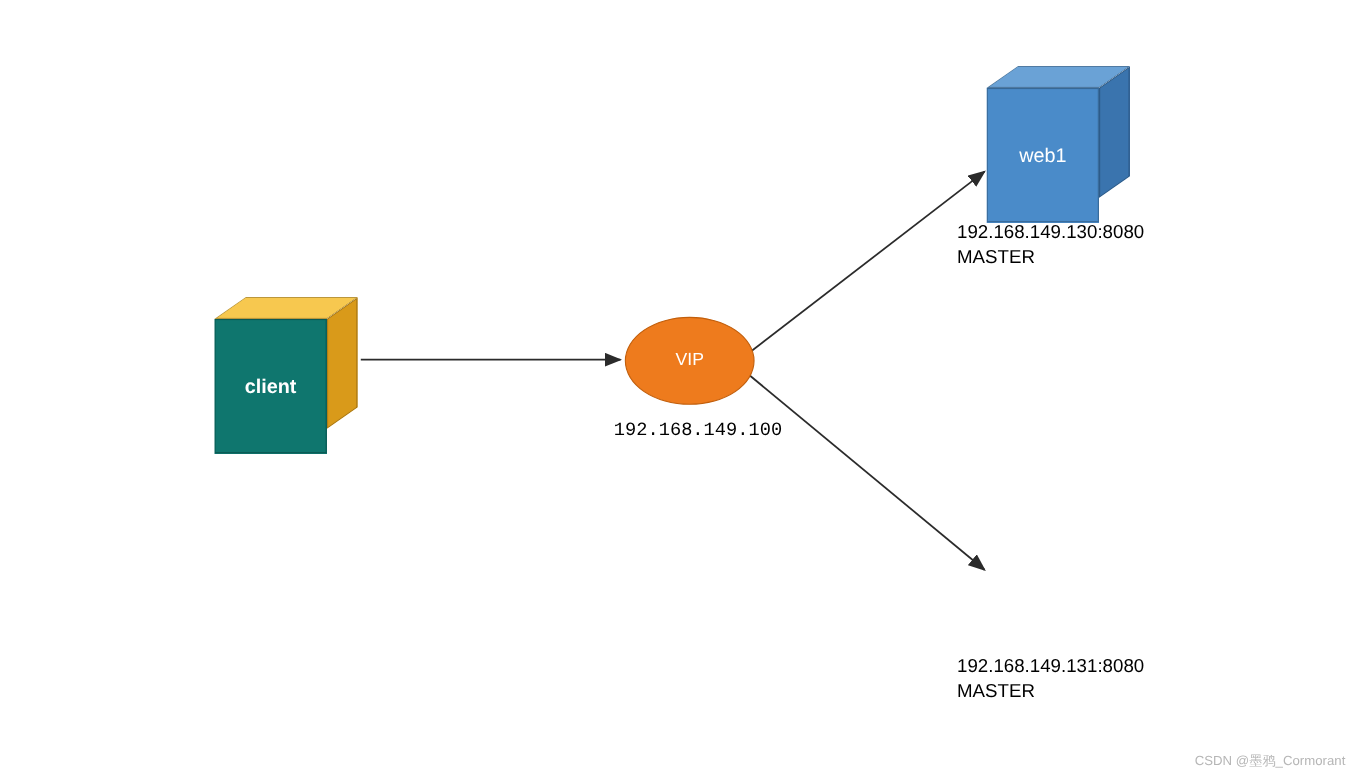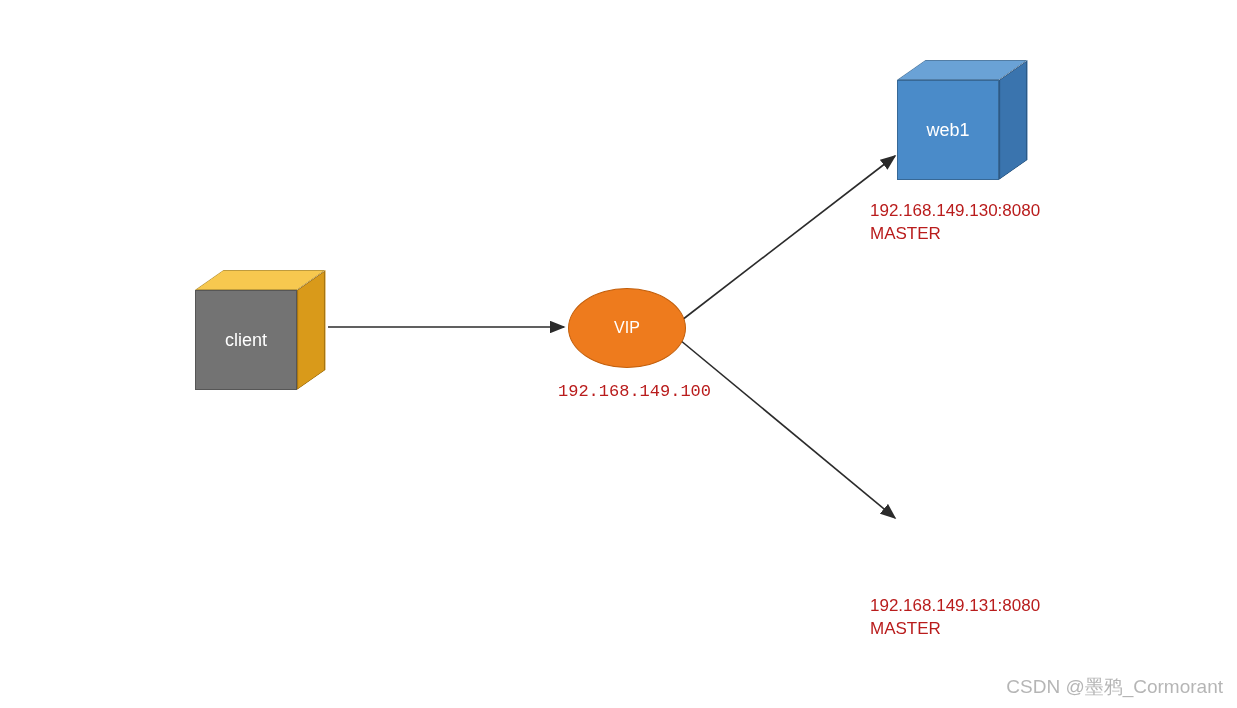--- a/index.html
+++ b/index.html
@@ -32,21 +32,21 @@
     height: 110px;
     transform-style: preserve-3d;
   }
   .face {
     position: absolute;
     box-sizing: border-box;
   }
   
   .cube-front {
     left: 0; top: 20px;
-    width: 102px; height: 100px;
+    width: 102px; height: 122px;
     border: 1.5px solid rgba(0,0,0,0.25);
     display: flex;
     align-items: center;
     justify-content: center;
     color: #fff;
     font-size: 18px;
     font-weight: 500;
   }
   .cube-top {
     position: absolute;
@@ -57,21 +57,21 @@
     border: 1.5px solid rgba(0,0,0,0.25);
   }
   .cube-side {
     position: absolute;
     left: 102px; top: 20px;
     width: 28px; height: 100px;
     transform: skewY(-35deg);
     transform-origin: top left;
     border: 1.5px solid rgba(0,0,0,0.25);
   }
-  .yellow .cube-front { background: #737373; }
+  .yellow .cube-front { background: #0f766e; font-weight: bold; }
   .yellow .cube-top   { background: #f7c84f; }
   .yellow .cube-side  { background: #d99a1a; }
   .blue .cube-front { background: #4a8bc9; }
   .blue .cube-top   { background: #6aa2d6; }
   .blue .cube-side  { background: #3a74ae; }
 
   .vip-ellipse {
     position: absolute;
     width: 116px;
     height: 78px;
@@ -79,31 +79,31 @@
     border: 1.5px solid #c25f0c;
     border-radius: 50%;
     display: flex;
     align-items: center;
     justify-content: center;
     color: #fff;
     font-size: 16px;
   }
   .label {
     position: absolute;
-    color: #b91c1c;
+    color: #000000;
     font-size: 17px;
     line-height: 1.35;
     white-space: pre;
   }
   .watermark {
     position: absolute;
     right: 14px;
     bottom: 8px;
     color: rgba(120,120,120,0.55);
-    font-size: 19px;
+    font-size: 12px;
   }
 </style>
 </head>
 <body>
 
 <div class="canvas">
 
   <svg class="lines">
     <defs>
       <marker id="arrowhead" markerWidth="10" markerHeight="8" refX="9" refY="4" orient="auto">

